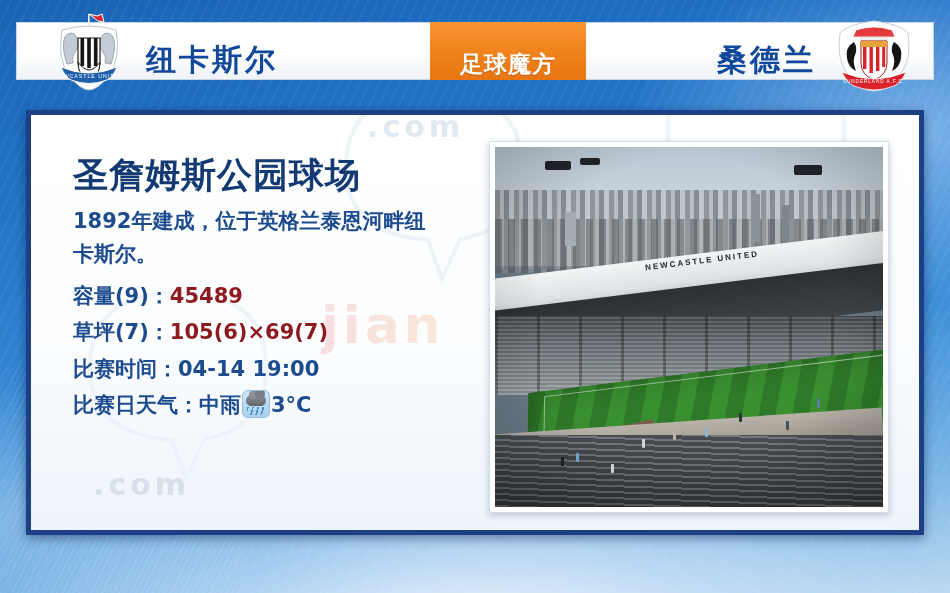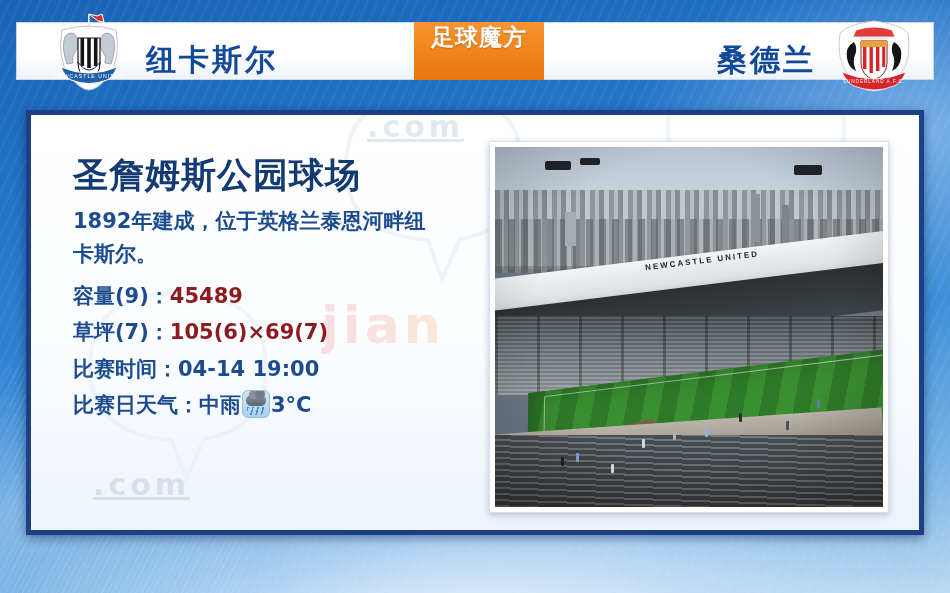--- a/index.html
+++ b/index.html
@@ -26,23 +26,23 @@
   #bg:after{
     content:"";position:absolute;left:0;top:62%;width:26%;height:38%;
     background:repeating-linear-gradient(118deg, rgba(255,255,255,.10) 0 1px, rgba(255,255,255,0) 1px 5px);
   }
 
   
   .header{position:absolute;left:16px;top:22px;width:918px;height:58px;}
   .hdr-bar{position:absolute;left:0;top:0;width:100%;height:58px;
     background:linear-gradient(180deg,#ffffff 0%,#ffffff 55%,#eef3f9 100%);
     border:1px solid #c8d6e6;box-sizing:border-box;}
-  .hdr-center{position:absolute;left:398px;top:0;width:130px;height:58px;
+  .hdr-center{position:absolute;left:414px;top:0;width:156px;height:58px;
     background:linear-gradient(180deg,#f79530 0%,#f0821a 55%,#e87612 100%);
-    display:flex;align-items:flex-start;justify-content:center;}
+    display:flex;align-items:flex-end;justify-content:center;}
   .logo-text{color:#fff;font-size:23px;font-weight:bold;letter-spacing:1px;
     text-shadow:0 1px 1px rgba(150,60,0,.45);font-family:"DejaVu Sans",sans-serif;}
   .team-name{position:absolute;top:0;height:76px;display:flex;align-items:center;
     color:#12489c;font-size:30px;font-weight:bold;letter-spacing:3px;}
   .team-home{left:130px;}
   .team-away{right:118px;}
 
   
   .crest{position:absolute;top:-10px;width:74px;height:80px;}
   .crest-home{left:36px;}
@@ -56,21 +56,21 @@
     background:linear-gradient(180deg,#ffffff 0%,#fbfdff 55%,#eef4fb 100%);
     overflow:hidden;}
 
   
   .wm{position:absolute;pointer-events:none;user-select:none;}
   .wm-bubble{width:250px;height:250px;}
   .wm1{left:22px;top:160px;opacity:.55;}
   .wm2{left:278px;top:-40px;opacity:.5;}
   .wm3{left:600px;top:-78px;opacity:.45;}
   .wm-hh{position:absolute;left:30px;top:290px;font-size:58px;font-weight:bold;
-    color:#f3c7cc;opacity:.75;letter-spacing:-2px;font-family:"DejaVu Sans",sans-serif;text-decoration:underline;}
+    color:#f3c7cc;opacity:.75;letter-spacing:-2px;font-family:"DejaVu Sans",sans-serif;}
   .wm-jian{position:absolute;left:290px;top:180px;font-size:52px;font-weight:bold;
     letter-spacing:4px;opacity:.4;
     background:linear-gradient(90deg,#f5b0b8 0%,#f8cb9f 100%);
     -webkit-background-clip:text;background-clip:text;color:transparent;}
 
   
   .content{position:absolute;left:42px;top:40px;width:420px;z-index:4;}
   .stadium-title{font-size:35px;font-weight:bold;color:#143a73;letter-spacing:1px;
     margin:0 0 10px 0;line-height:1.15;}
   .stadium-desc{font-size:21px;font-weight:bold;color:#1c4b8f;line-height:1.55;

